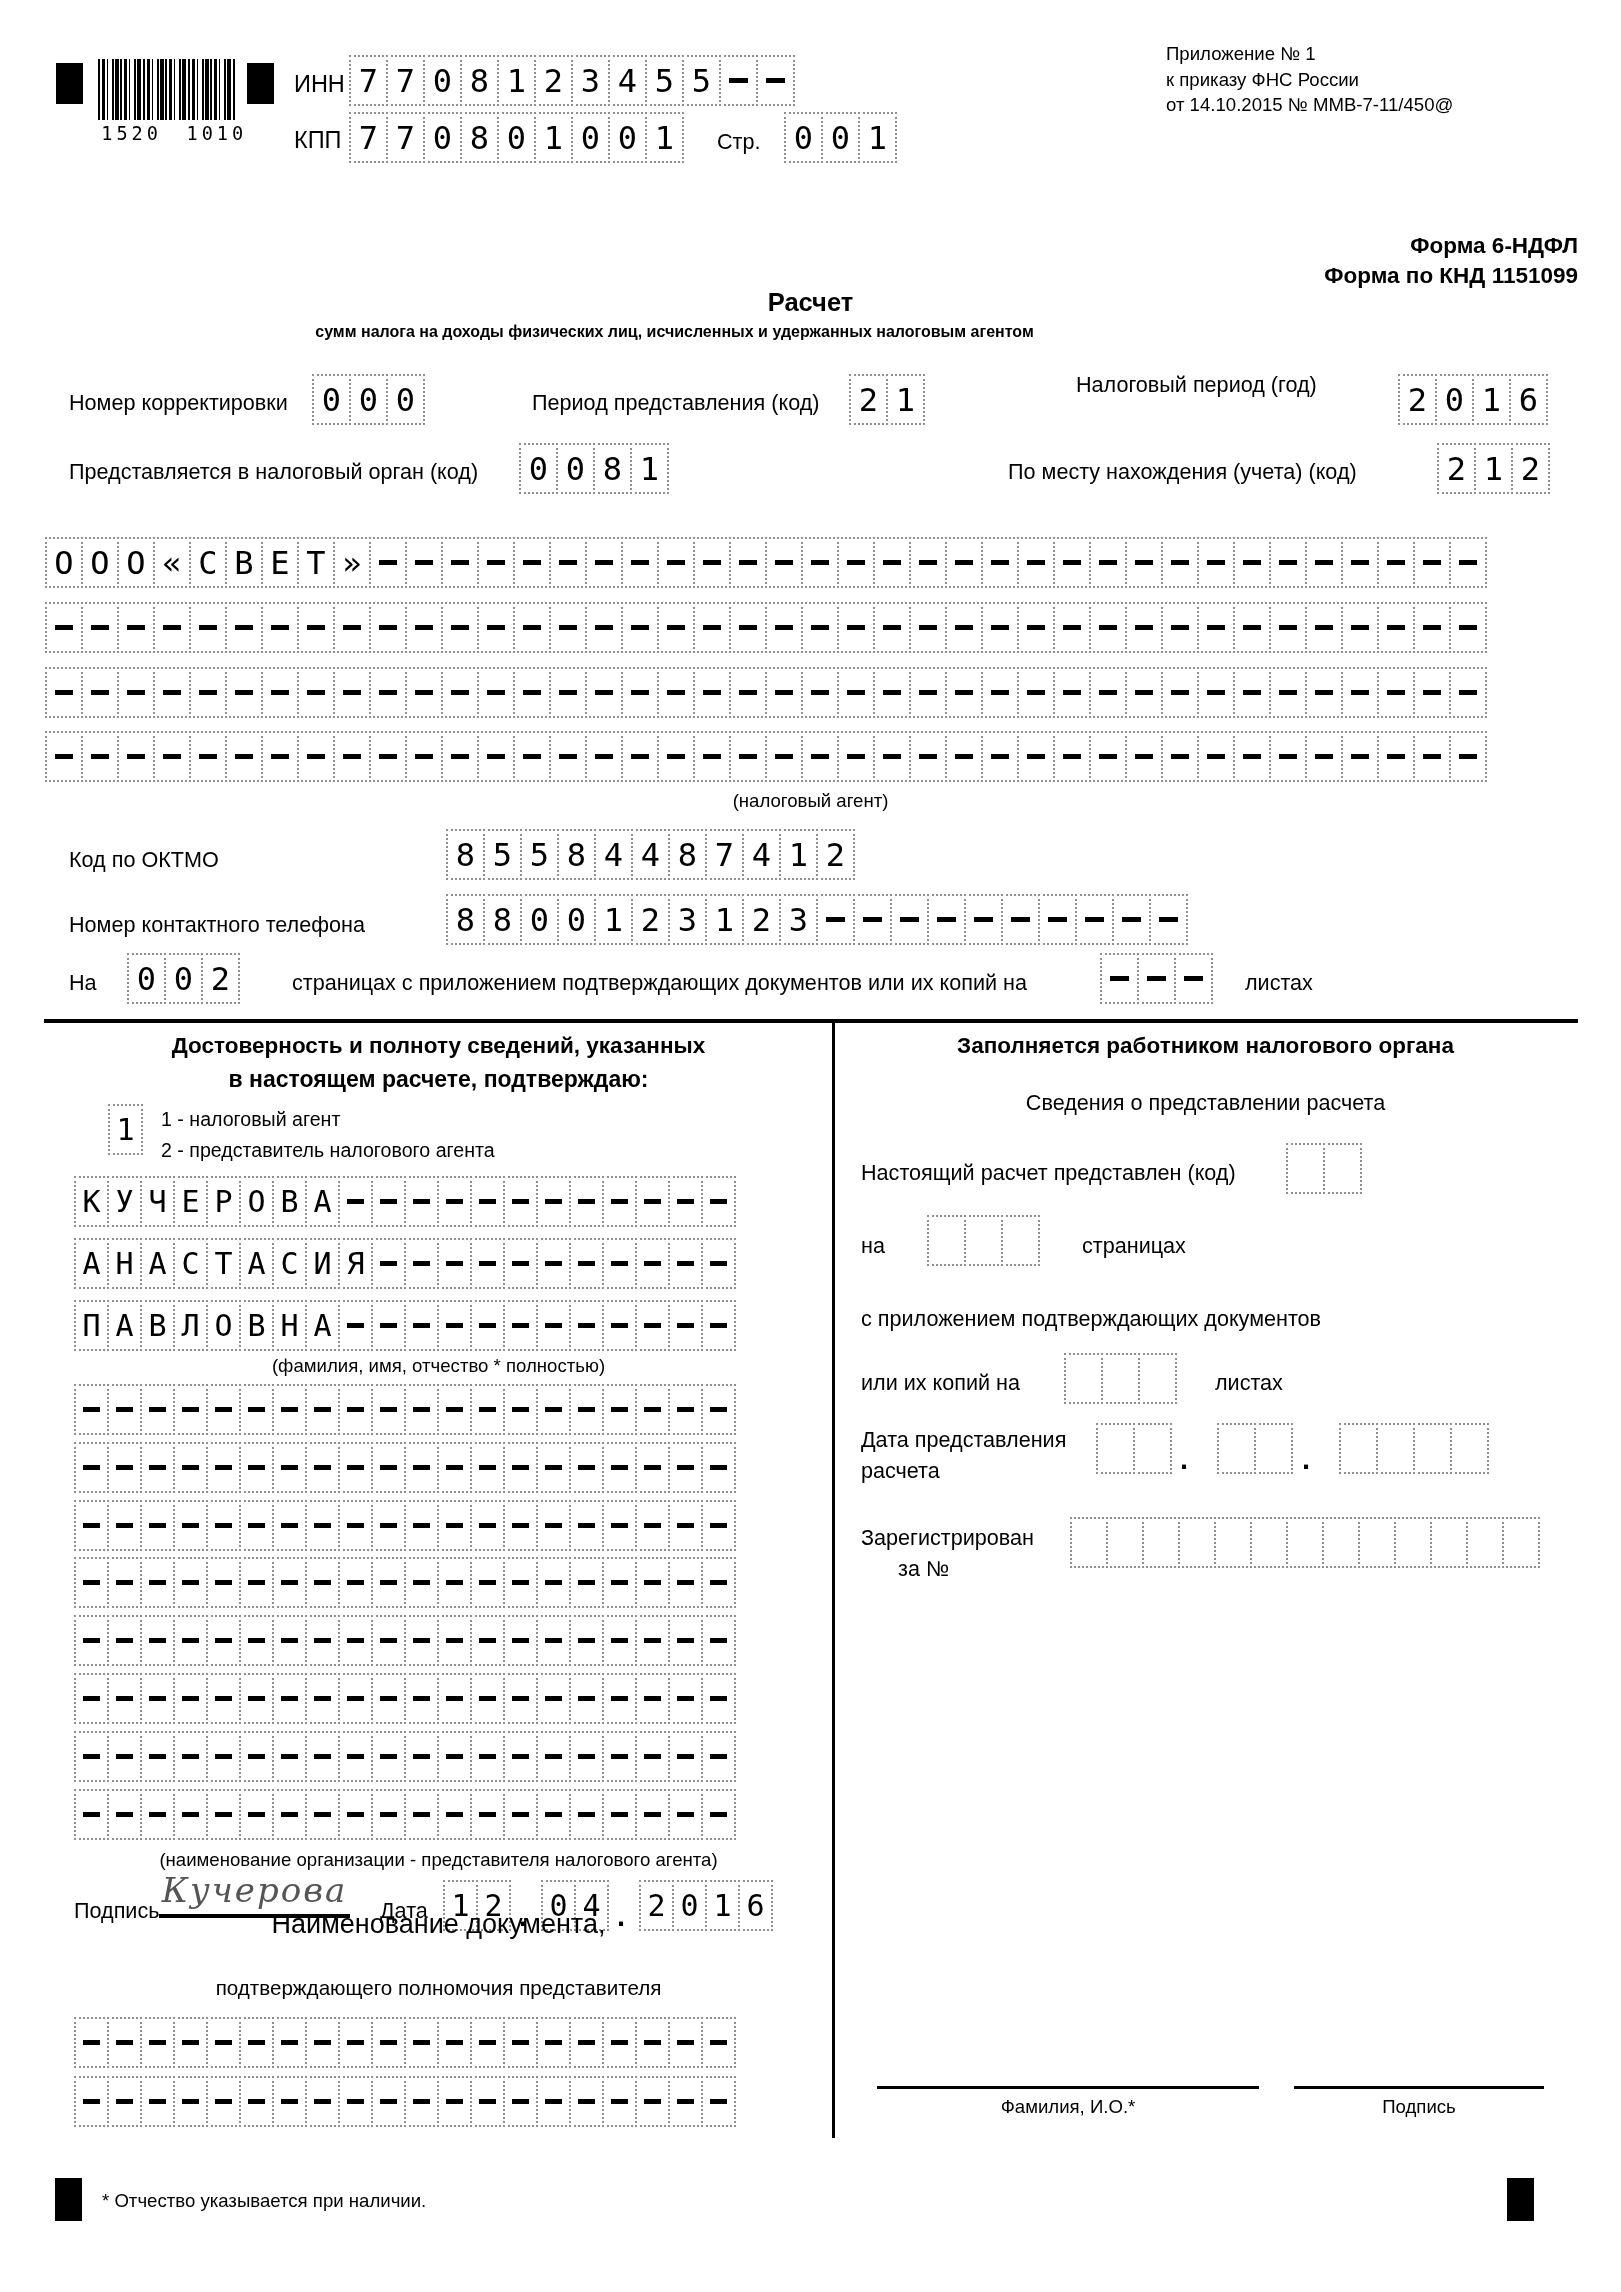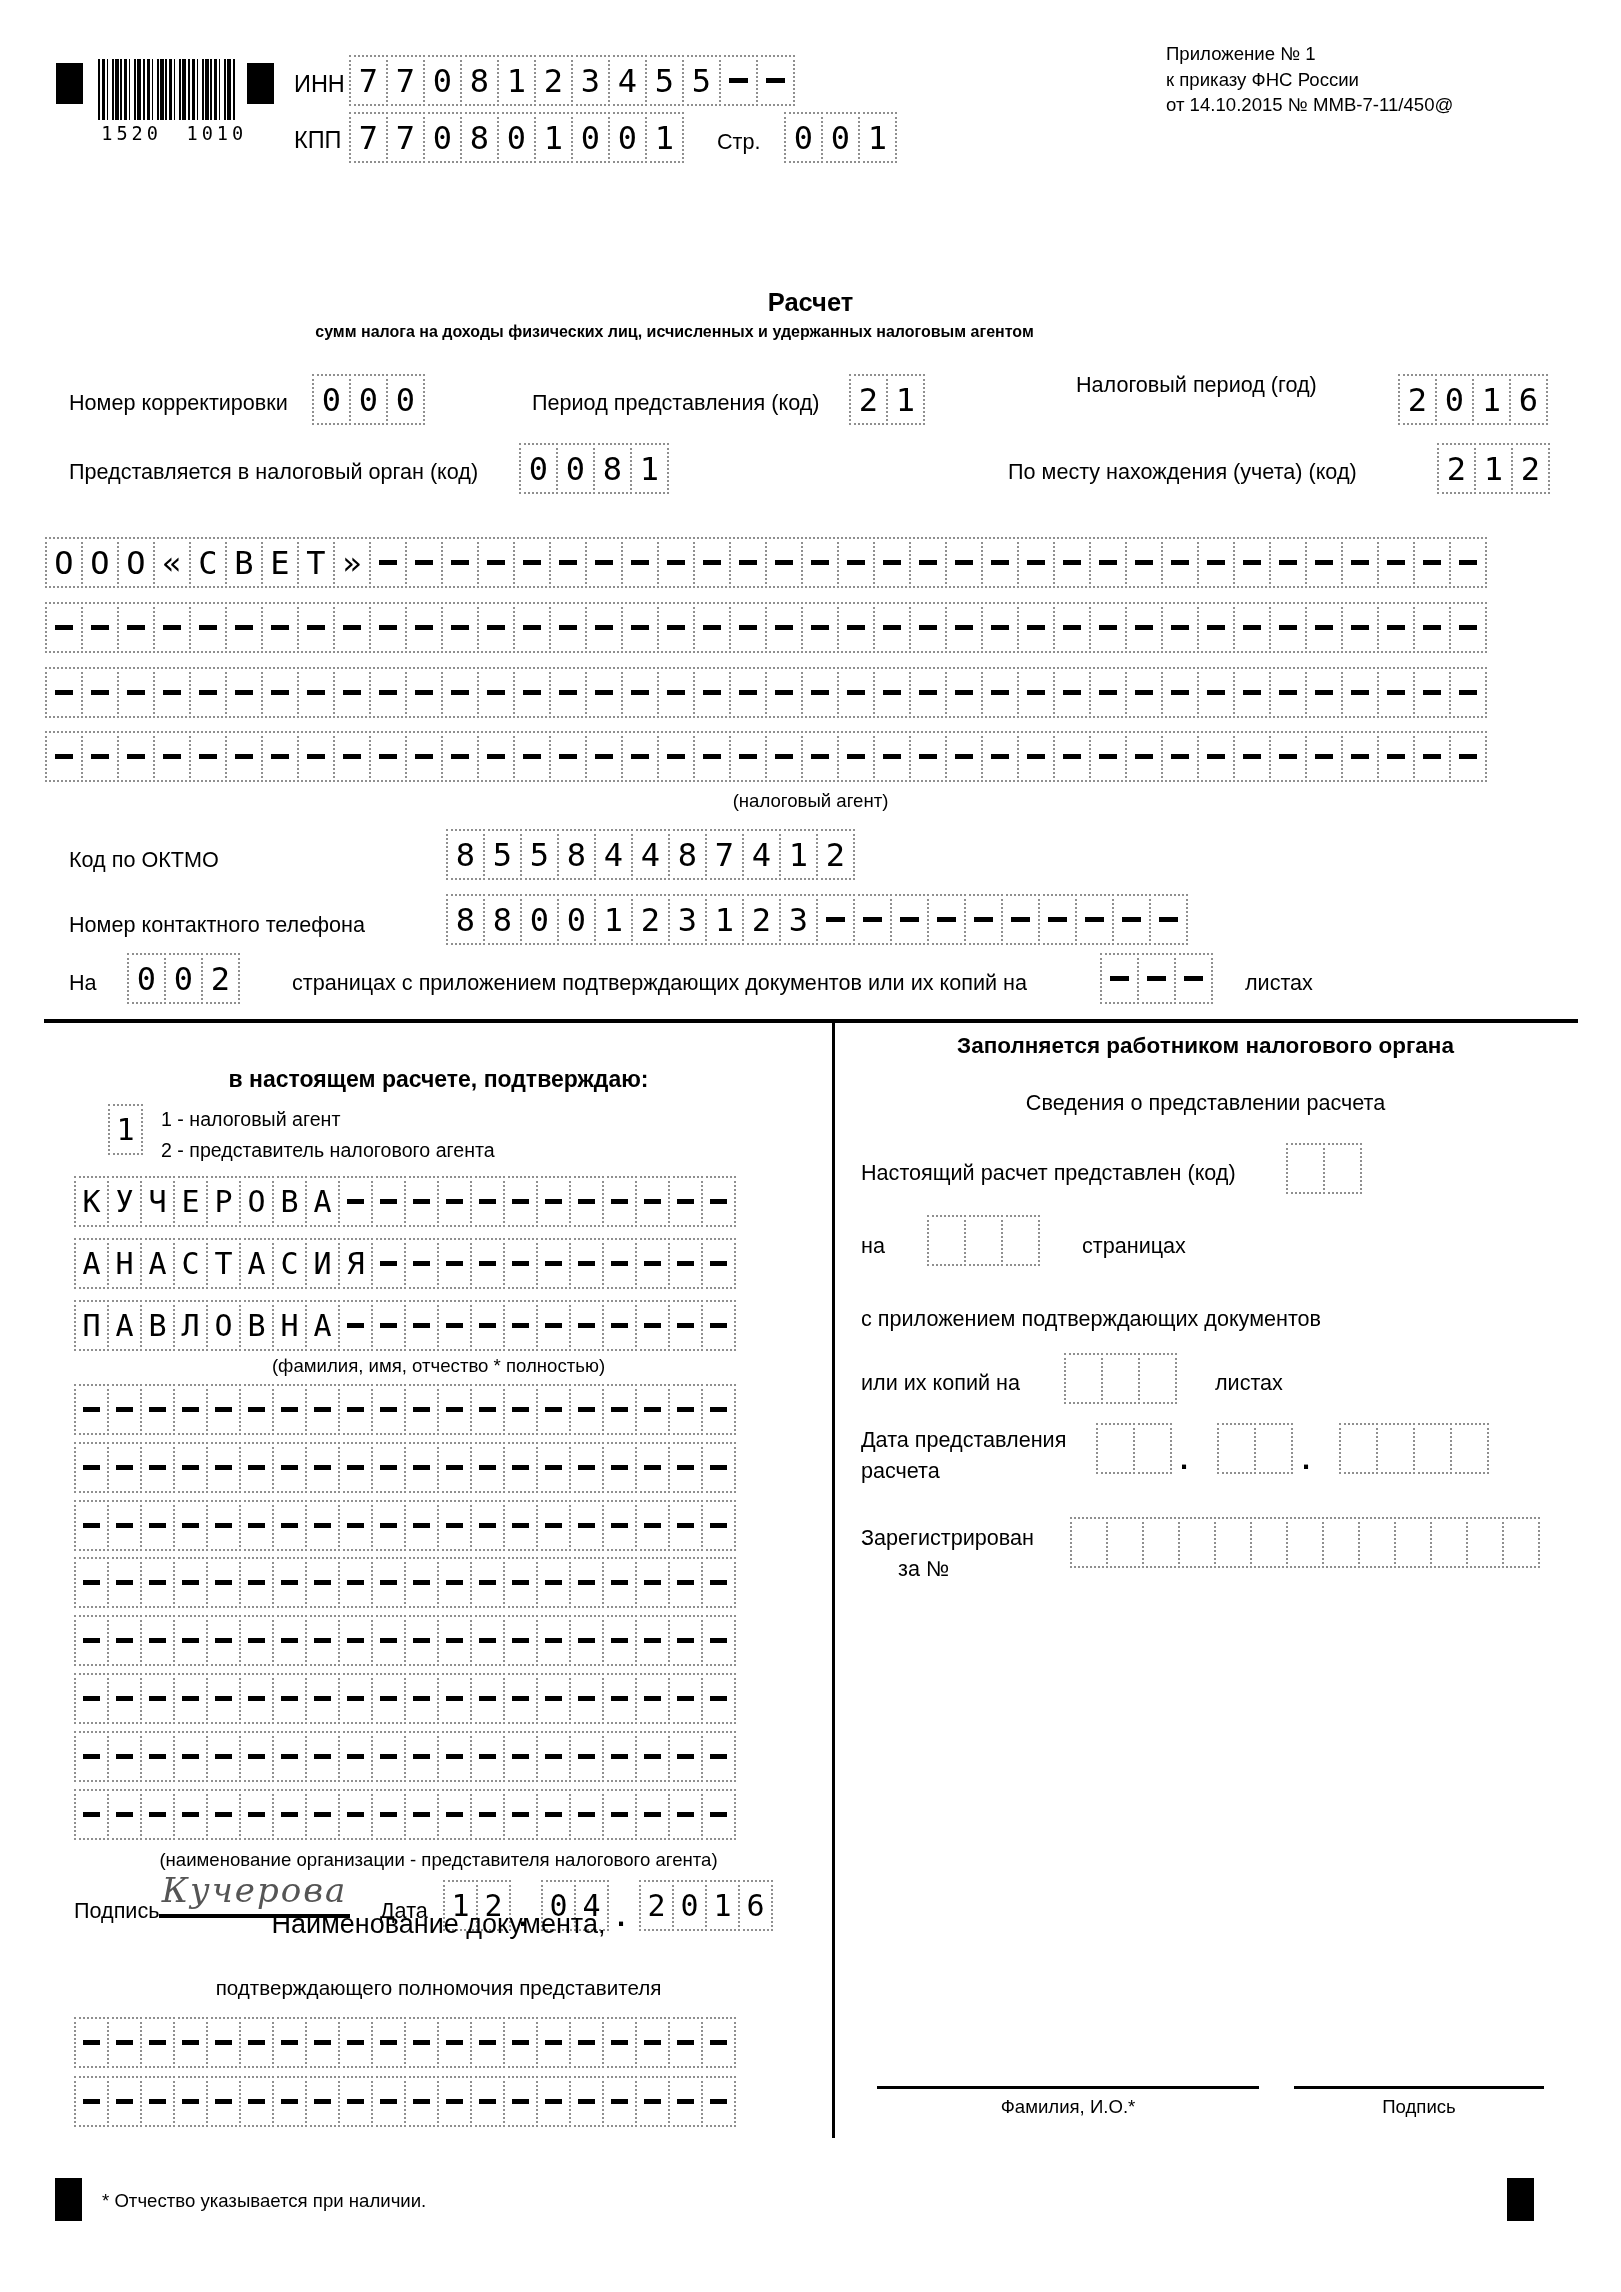--- a/index.html
+++ b/index.html
@@ -78,20 +78,24 @@
       <span class="cell">0</span>
       <span class="cell">1</span>
     </div>
 
   <div class="abs appendix" style="right:43px;top:41px;width:412px">
     <div>Приложение № 1</div>
     <div>к приказу ФНС России</div>
     <div>от 14.10.2015 № ММВ-7-11/450@</div>
   </div>
 
+  <div class="abs formname" style="right:43px;top:231px;width:412px">
+    <div class="b">Форма 6-НДФЛ</div>
+    <div class="b">Форма по КНД 1151099</div>
+  </div>
 
   <div class="abs center b" style="left:0;top:288px;width:1621px;font-size:25.5px">Расчет</div>
   <div class="abs center b" style="left:0;top:323px;width:1349px;font-size:16px">сумм налога на доходы физических лиц, исчисленных и удержанных налоговым агентом</div>
 
   <div class="abs lbl" style="left:69px;top:390px">Номер корректировки</div>
   <div class="abs cellrow" style="left:312px;top:374px">
       <span class="cell">0</span>
       <span class="cell">0</span>
       <span class="cell">0</span>
     </div>
@@ -668,20 +672,21 @@
       </span>
       <span class="cell">
         <span class="dash"></span>
       </span>
     </div>
   <div class="abs lbl" style="left:1245px;top:970px">листах</div>
 
   <div class="abs hline" style="left:44px;top:1019px;width:1534px;height:3.9px"></div>
   <div class="abs vline" style="left:832px;top:1019px;width:2.9px;height:1119px"></div>
 
+  <div class="abs center b" style="left:44px;top:1033px;width:789px;font-size:22.5px">Достоверность и полноту сведений, указанных</div>
   <div class="abs center b" style="left:44px;top:1066px;width:789px;font-size:23px">в настоящем расчете, подтверждаю:</div>
 
   <div class="abs cellrow cells-36" style="left:108px;top:1104px">
       <span class="cell">1</span>
     </div>
   <div class="abs sm" style="left:161px;top:1108px">1 - налоговый агент</div>
   <div class="abs sm" style="left:161px;top:1139px">2 - представитель налогового агента</div>
 
   <div class="abs cellrow cells-36" style="left:74px;top:1176px">
       <span class="cell">К</span>

